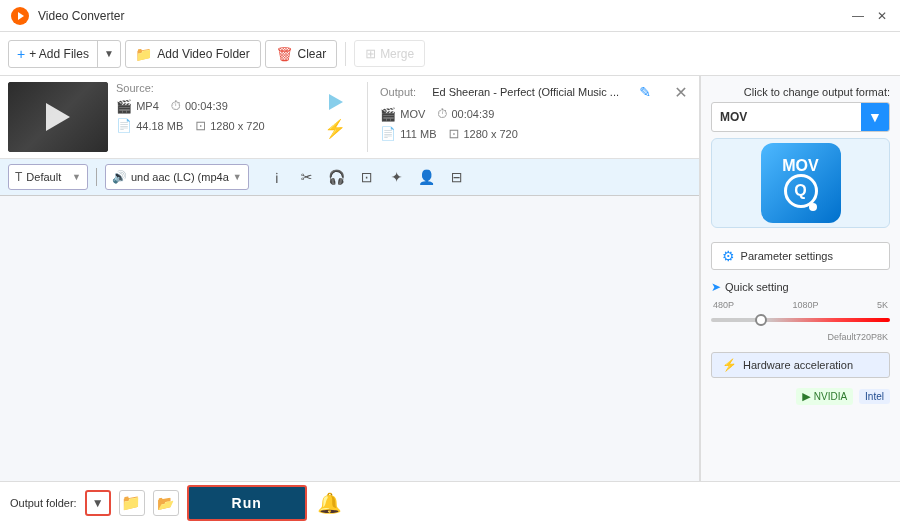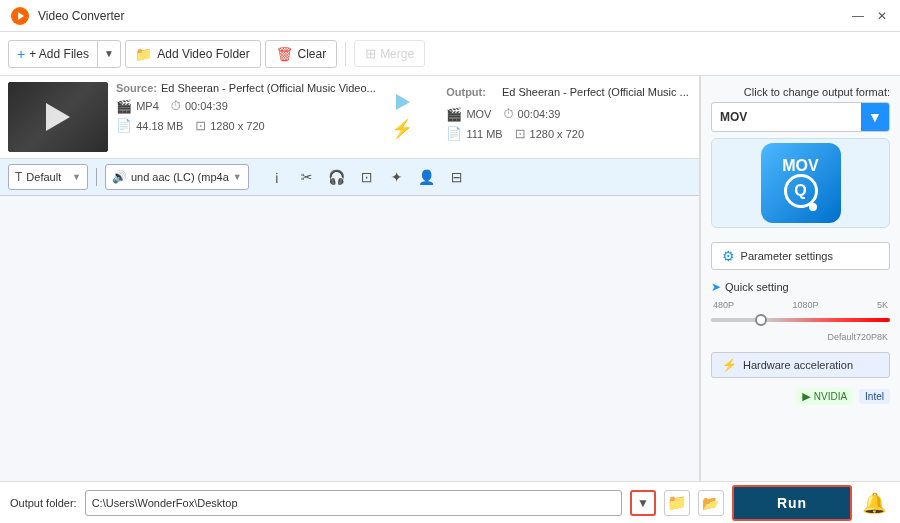--- a/index.html
+++ b/index.html
@@ -122,21 +122,21 @@
       flex: 1;
       display: flex;
       flex-direction: column;
       gap: 4px;
     }
     .file-source-row {
       display: flex;
       align-items: center;
       gap: 4px;
     }
-    .file-source-label { color: #888; font-size: 11px; font-weight: bold; }
+    .file-source-label { color: #888; font-size: 11px; }
     .file-source-name { color: #333; font-size: 11px; flex: 1; overflow: hidden; text-overflow: ellipsis; white-space: nowrap; }
 
     .file-details-row {
       display: flex;
       align-items: center;
       gap: 12px;
     }
     .detail-item {
       display: flex;
       align-items: center;
@@ -602,21 +602,20 @@
     <div class="file-item">
 
       <div class="file-thumbnail">
         <div class="file-thumbnail-bg"></div>
         <div class="play-icon"></div>
       </div>
 
       <div class="file-info-area">
         <div class="file-source-row">
           <span class="file-source-label">Source:</span>
-          <span class="file-source-name">Ed Sheeran - Perfect (Official Music Video...</span>
         </div>
         <div class="file-details-row">
           <div class="detail-item">
             <span class="detail-icon detail-icon-blue">🎬</span>
             <span>MP4</span>
           </div>
           <div class="detail-item">
             <span class="detail-icon detail-icon-gray">⏱</span>
             <span>00:04:39</span>
           </div>
@@ -761,19 +760,18 @@
       <div class="hw-badge intel-badge">
         <span>Intel</span>
       </div>
     </div>
 
   </div>
 </div>
 
 <div class="bottom-bar">
   <span class="output-folder-label">Output folder:</span>
-  <input class="output-folder-input" type="text" value="C:\Users\WonderFox\Desktop" style="">
   <div class="folder-dropdown-btn" title="Select folder">▼</div>
   <div class="folder-browse-btn" title="Browse">📁</div>
   <div class="folder-open-btn" title="Open folder">📂</div>
   <button class="run-btn">Run</button>
   <button class="alarm-btn" title="Shutdown after conversion">🔔</button>
 </div>
 
 </body></html>

